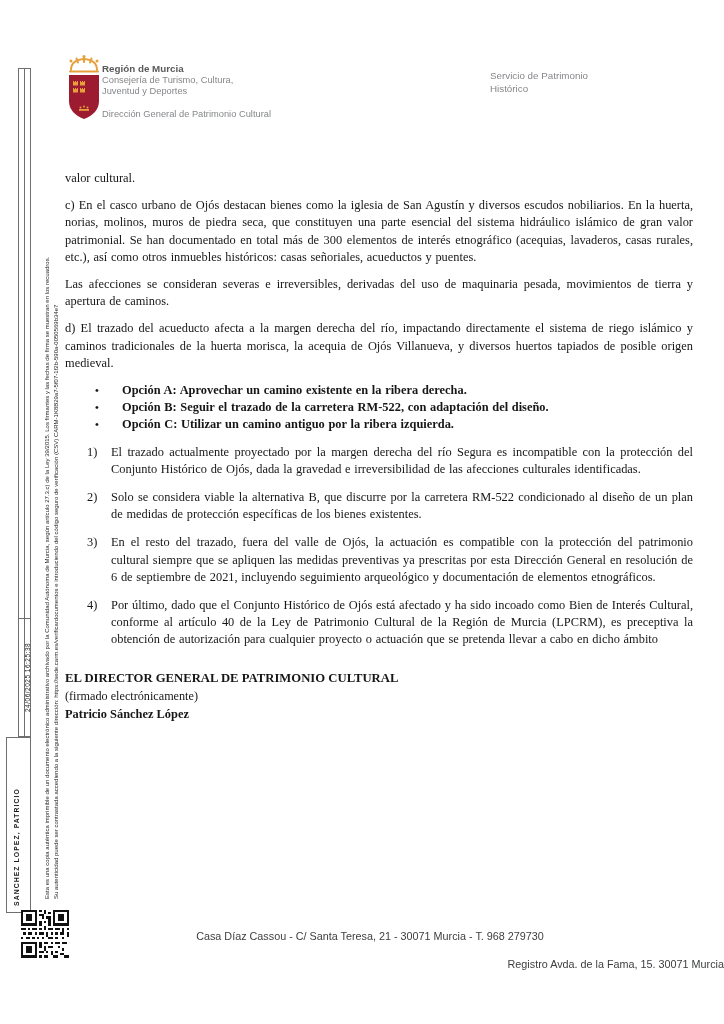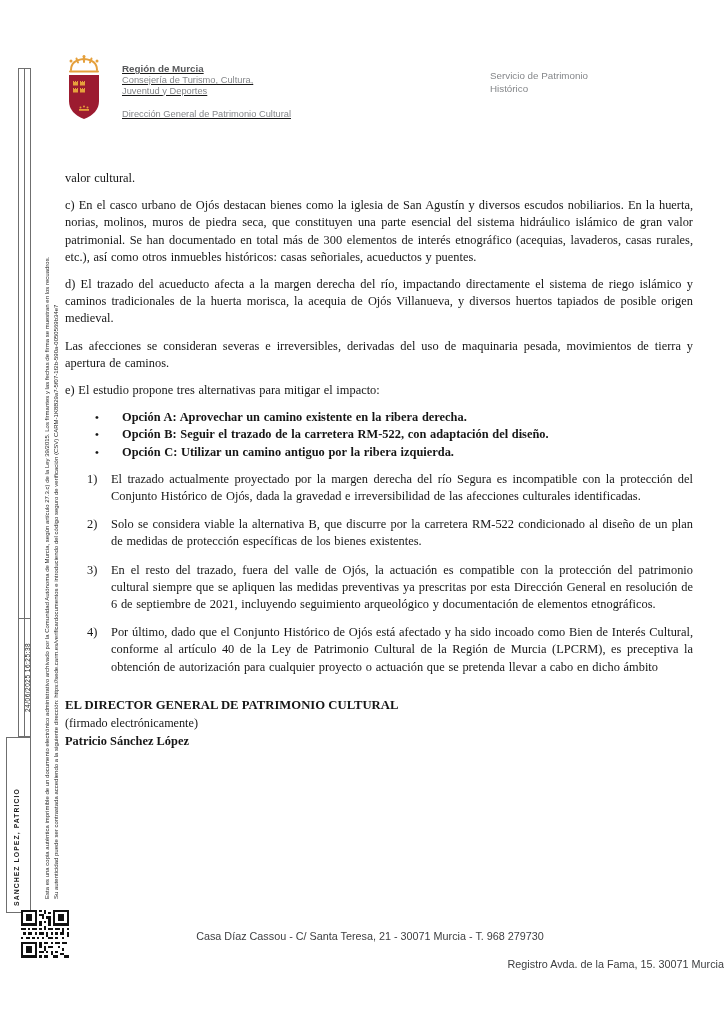--- a/index.html
+++ b/index.html
@@ -10,23 +10,22 @@
     height: 1024px;
     background: #ffffff;
     overflow: hidden;
     font-family: "Liberation Serif", serif;
     color: #161616;
   }
 
   
   .logo-svg { position: absolute; left: 67px; top: 55px; }
   .header-left {
-    position: absolute; left: 122px; top: 63px;
-    font-family: "Liberation Sans", sans-serif;
-    text-decoration: underline;
+    position: absolute; left: 102px; top: 63px;
+    font-family: "Liberation Sans", sans-serif;
   }
   .header-region { font-size: 9.8px; font-weight: bold; color: #58595b; line-height: 12px; }
   .header-consejeria { font-size: 9.3px; color: #85878a; line-height: 10.5px; }
   .header-direccion { font-size: 9.3px; color: #85878a; margin-top: 13px; }
   .header-right {
     position: absolute; left: 490px; top: 70px;
     font-family: "Liberation Sans", sans-serif;
     font-size: 9.8px; color: #85878a; line-height: 12.5px;
   }
 
@@ -174,23 +173,22 @@
       <path d="M8 14h1v2h-1z M10 14h2v1h-2z M13 14h1v1h-1z M15 14h2v1h-2z M18 14h2v1h-2z"></path>
       <path d="M8 16h1v1h-1z M10 16h1v2h-1z M12 16h2v1h-2z M16 16h1v1h-1z M18 17h1v1h-1z"></path>
       <path d="M8 18h2v1h-2z M11 18h1v1h-1z M13 18h1v2h-1z M15 18h1v1h-1z M17 19h2v1h-2z"></path>
       <path d="M8 20h1v1h-1z M10 20h2v1h-2z M14 20h2v1h-2z M19 20h2v1h-2z"></path>
     </g>
   </svg>
 
   <div class="content">
     <p>valor cultural.</p>
     <p>c) En el casco urbano de Ojós destacan bienes como la iglesia de San Agustín y diversos escudos nobiliarios. En la huerta, norias, molinos, muros de piedra seca, que constituyen una parte esencial del sistema hidráulico islámico de gran valor patrimonial. Se han documentado en total más de 300 elementos de interés etnográfico (acequias, lavaderos, casas rurales, etc.), así como otros inmuebles históricos: casas señoriales, acueductos y puentes.</p>
+    <p>Las afecciones se consideran severas e irreversibles, derivadas del uso de maquinaria pesada, movimientos de tierra y apertura de caminos.</p>
     <p>d) El trazado del acueducto afecta a la margen derecha del río, impactando directamente el sistema de riego islámico y caminos tradicionales de la huerta morisca, la acequia de Ojós Villanueva, y diversos huertos tapiados de posible origen medieval.</p>
-    <p>Las afecciones se consideran severas e irreversibles, derivadas del uso de maquinaria pesada, movimientos de tierra y apertura de caminos.</p>
-    <p>e) El estudio propone tres alternativas para mitigar el impacto:</p>
 
     <div class="alt-list">
       <div class="alt-item">
         <span class="marker"></span>
         <span>Opción A: Aprovechar un camino existente en la ribera derecha.</span>
       </div>
       <div class="alt-item">
         <span class="marker"></span>
         <span>Opción B: Seguir el trazado de la carretera RM-522, con adaptación del diseño.</span>
       </div>

